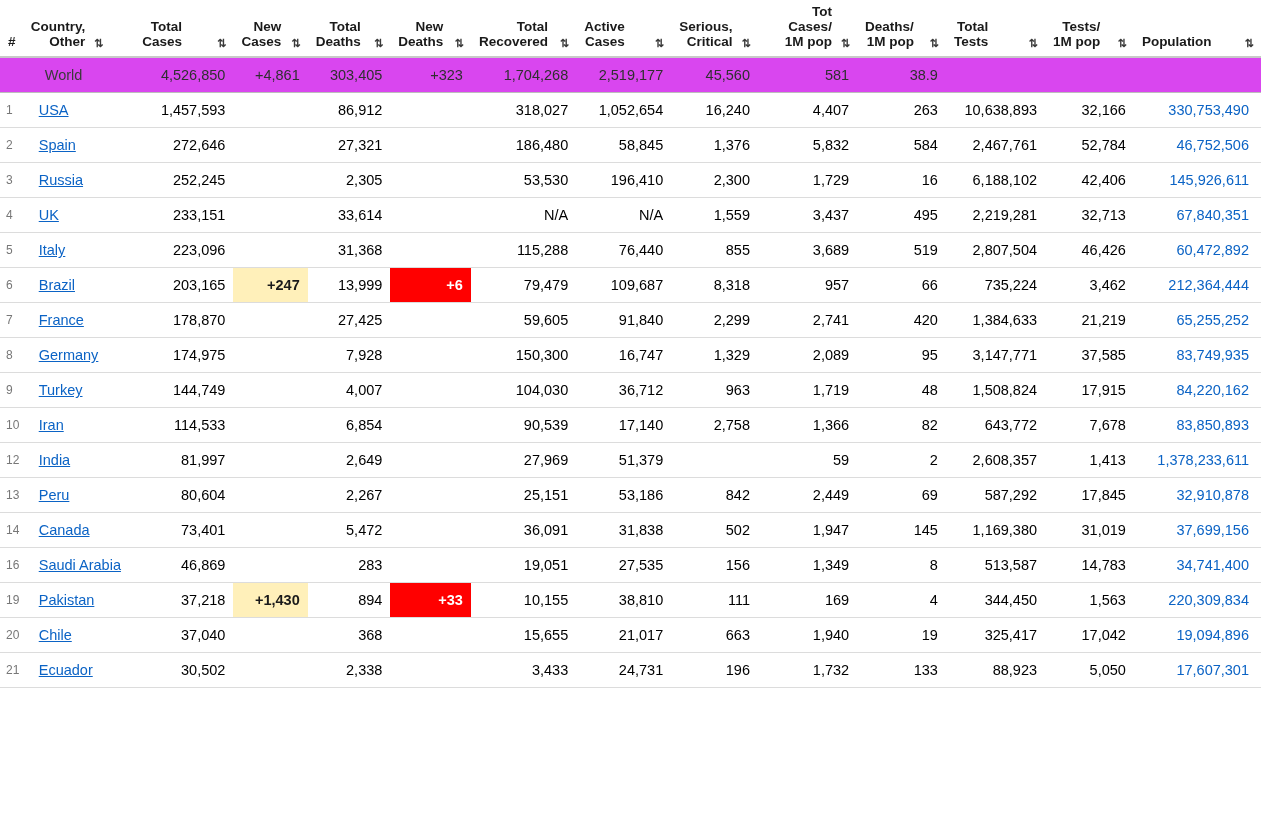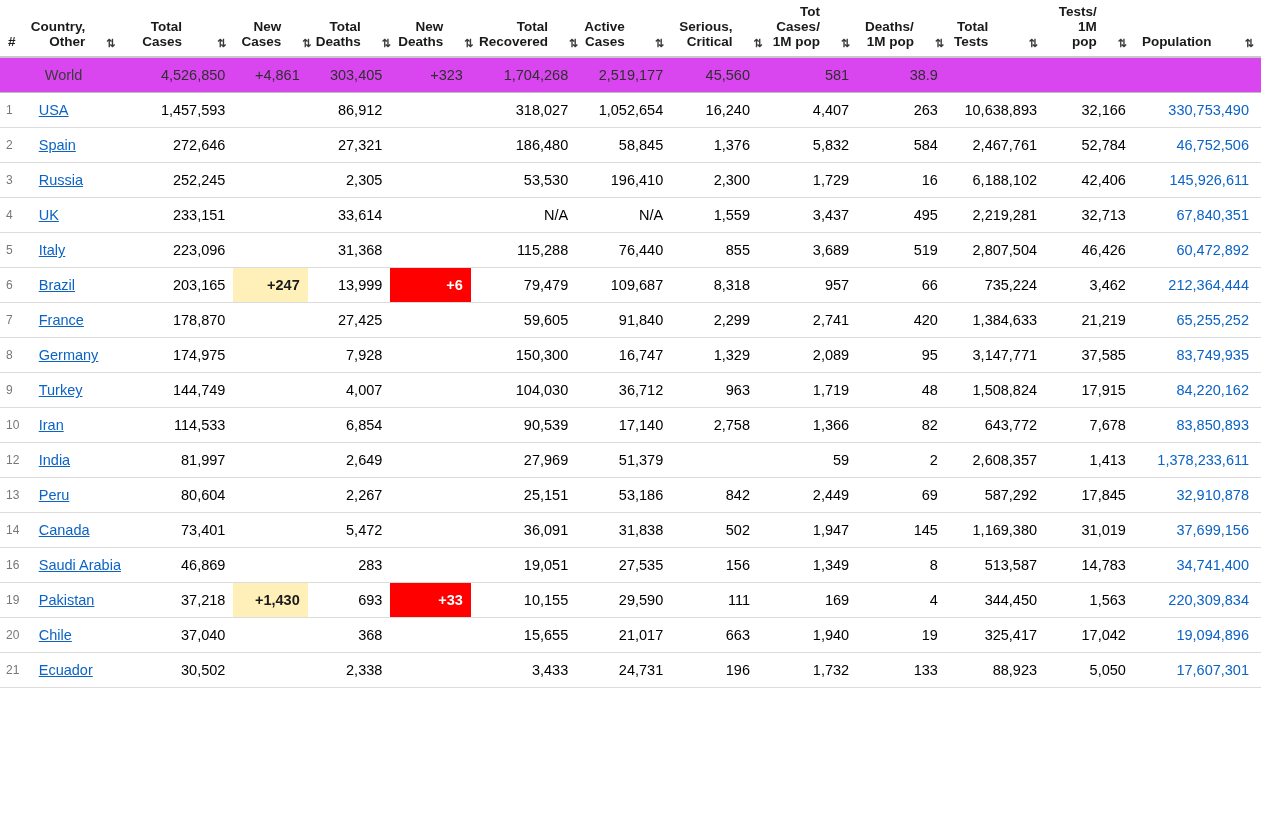--- a/index.html
+++ b/index.html
@@ -116,21 +116,21 @@
   col.w-ser      { width: 84px; }
   col.w-tcm      { width: 96px; }
   col.w-dpm      { width: 86px; }
   col.w-tt       { width: 96px; }
   col.w-tpm      { width: 86px; }
   col.w-pop      { width: 123px; }
   .hdrinner {
     display: flex;
     justify-content: space-between;
     align-items: flex-end;
-    gap: 16px;
+    gap: 4px;
   }
   .hdrinner.left { justify-content: flex-start; }
 </style>
 </head>
 <body>
 
 <table class="covid">
   <colgroup>
     <col class="w-num">
       <col class="w-country">
@@ -473,24 +473,24 @@
         <td>8</td>
         <td>513,587</td>
         <td>14,783</td>
         <td class="c-pop">34,741,400</td>
       </tr>
       <tr>
         <td class="c-num">19</td>
         <td class="c-country"><a href="#">Pakistan</a></td>
         <td>37,218</td>
         <td class="newcases-hl">+1,430</td>
-        <td>693</td>
+        <td>894</td>
         <td class="newdeaths-hl">+33</td>
         <td>10,155</td>
-        <td>29,590</td>
+        <td>38,810</td>
         <td>111</td>
         <td>169</td>
         <td>4</td>
         <td>344,450</td>
         <td>1,563</td>
         <td class="c-pop">220,309,834</td>
       </tr>
       <tr>
         <td class="c-num">20</td>
         <td class="c-country"><a href="#">Chile</a></td>

